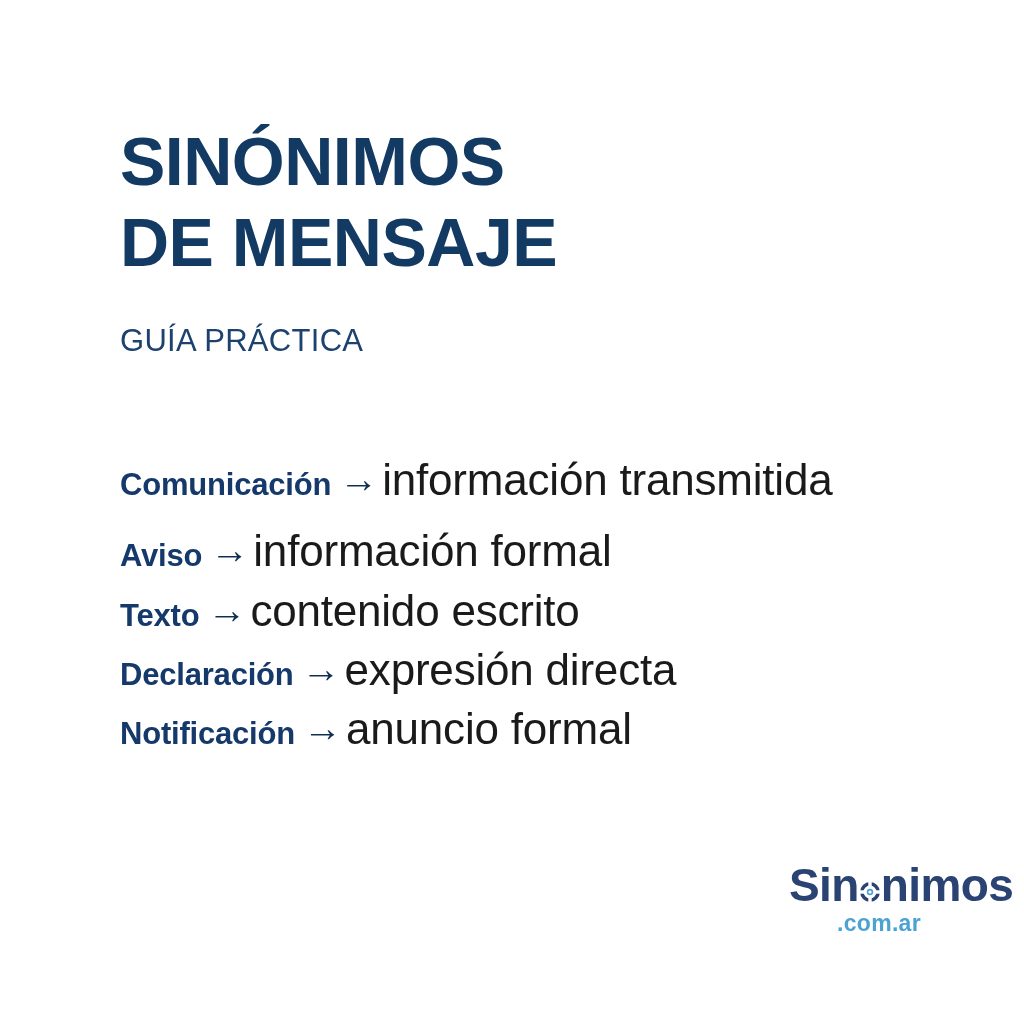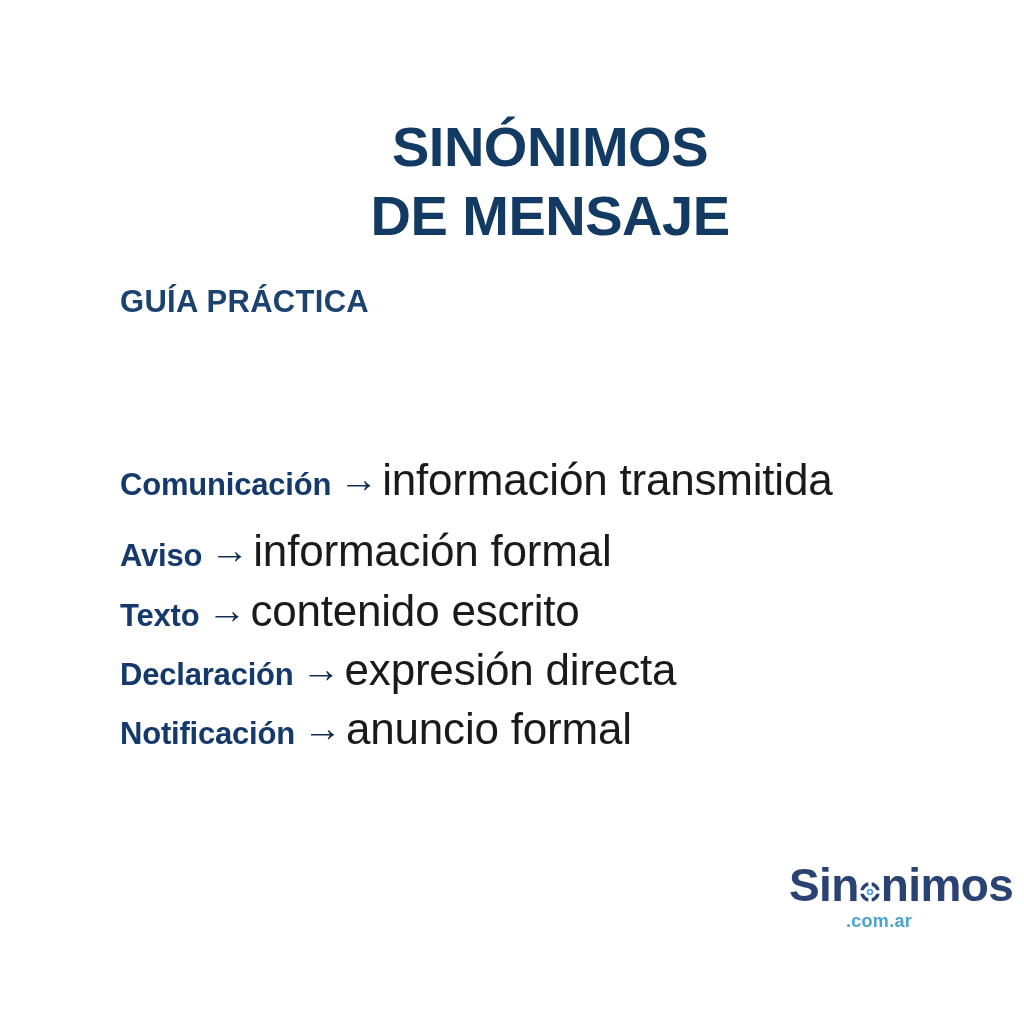--- a/index.html
+++ b/index.html
@@ -28,38 +28,37 @@
   .header {
     position: absolute;
     left: 120px;
     top: 82px;
     width: 860px;
   }
 
   .title-block {
     color: #123A63;
     font-weight: bold;
-    font-size: 56px;
+    font-size: 68px;
     line-height: 0.98;
     letter-spacing: -0.5px;
     font-family: "Liberation Sans", "DejaVu Sans", sans-serif;
-    text-align: center;
   }
   .title-line {
     display: block;
     white-space: nowrap;
   }
   .title-line-2 {
     margin-top: 15px;
   }
 
   .subtitle-block {
     margin-top: 28px;
     color: #1C4270;
-    font-weight: bold;
+    font-weight: normal;
     font-size: 31px;
     line-height: 1.28;
     letter-spacing: 0.3px;
   }
   .subtitle-line {
     display: block;
     white-space: nowrap;
   }
 
   
@@ -128,21 +127,21 @@
     vertical-align: -2px;
   }
   .logo-o svg {
     position: absolute;
     left: 0;
     top: 0;
   }
   .logo-tld {
     color: #4BA3D3;
     font-weight: bold;
-    font-size: 18px;
+    font-size: 23px;
     letter-spacing: 0.3px;
     line-height: 1;
     margin-top: 4px;
     white-space: nowrap;
   }
 </style>
 </head>
 <body>
 
 <div class="poster">

